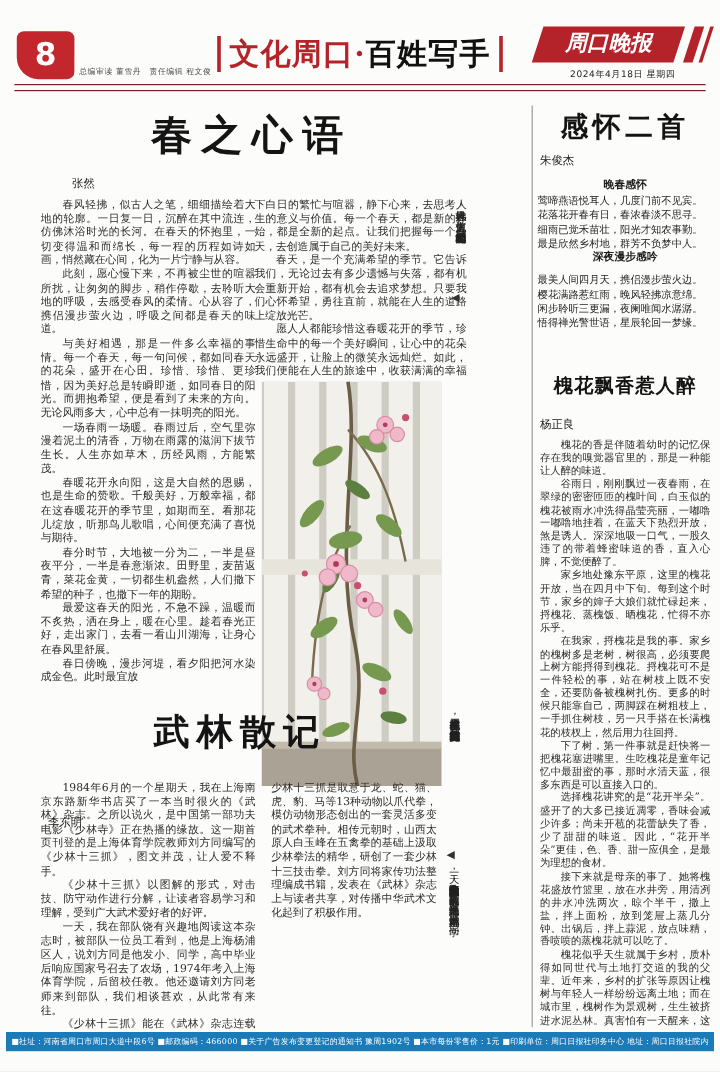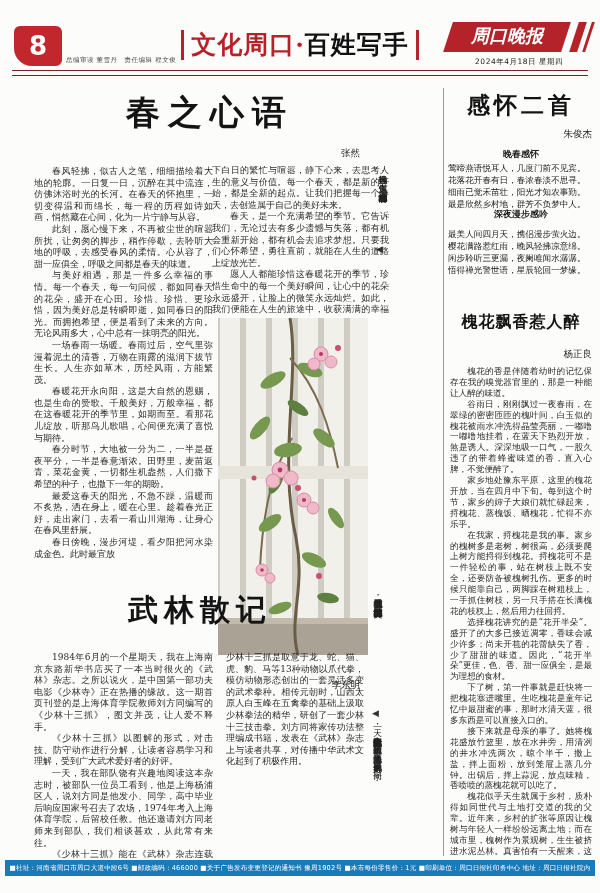--- a/index.html
+++ b/index.html
@@ -27,21 +27,21 @@
              transform:skewX(-18deg);}
   .mh-slash2{position:absolute;left:147px;top:0;width:3px;height:30px;background:#b5232a;
              transform:skewX(-18deg);}
   .issue-date{left:448px;top:57px;width:142px;text-align:center;font-size:7.5px;color:#222;
               letter-spacing:.5px;}
   .hdr-rule{left:12px;top:70px;width:576px;height:4px;
             border-top:1.7px solid #7c1f24;border-bottom:1.7px solid #7c1f24;}
 
   
   .cal{font-family:"DejaVu Serif",serif;font-weight:bold;color:#141414;}
-  .author{font-size:9.5px;color:#222;text-align:right;font-family:Liberation Mono, monospace;}
+  .author{font-size:9.5px;color:#222;text-align:left;font-family:Liberation Mono, monospace;}
   .body-text{font-size:9px;line-height:11.6px;text-align:justify;color:#2b2b2b;
              font-family:"DejaVu Serif",serif;overflow:hidden;word-break:break-all;}
   .body-text p{margin:0;text-indent:2em;}
   .cont-first p:first-child{text-indent:0;}
 
   
   .vtext{writing-mode:vertical-lr;font-family:"DejaVu Serif",serif;color:#222;
          overflow:hidden;word-break:break-all;}
   .pq-arrow{font-size:9px;color:#333;line-height:10px;}
 
@@ -78,21 +78,21 @@
   </div>
   <div class="abs issue-date">2024年4月18日 星期四</div>
   <div class="abs hdr-rule"></div>
 
   <div class="abs divider"></div>
 
   <div class="abs cal" style="left:60px;top:90px;width:300px;text-align:center;font-size:34px;letter-spacing:8px;">春之心语</div>
   <div class="abs author" style="left:60px;top:147px;width:300px;">张然</div>
   <div class="abs body-text" style="left:34px;top:166px;width:179px;height:414px;">
       <p>春风轻拂，似古人之笔，细细描绘着大地的轮廓。一日复一日，沉醉在其中流连，仿佛沐浴时光的长河。在春天的怀抱里，一切变得温和而绵长，每一程的历程如诗如画，悄然藏在心间，化为一片宁静与从容。</p>
-      <p>此刻，愿心慢下来，不再被尘世的喧嚣所扰，让匆匆的脚步，稍作停歇，去聆听大地的呼吸，去感受春风的柔情。心从容了，甜一应俱全，呼吸之间都是春天的味道。</p>
+      <p>此刻，愿心慢下来，不再被尘世的喧嚣所扰，让匆匆的脚步，稍作停歇，去聆听大地的呼吸，去感受春风的柔情。心从容了，携侣漫步萤火边，呼吸之间都是春天的味道。</p>
       <p>与美好相遇，那是一件多么幸福的事情。每一个春天，每一句问候，都如同春天的花朵，盛开在心田。珍惜、珍惜、更珍惜，因为美好总是转瞬即逝，如同春日的阳光。而拥抱希望，便是看到了未来的方向。无论风雨多大，心中总有一抹明亮的阳光。</p>
       <p>一场春雨一场暖。春雨过后，空气里弥漫着泥土的清香，万物在雨露的滋润下拔节生长。人生亦如草木，历经风雨，方能繁茂。</p>
       <p>春暖花开永向阳，这是大自然的恩赐，也是生命的赞歌。千般美好，万般幸福，都在这春暖花开的季节里，如期而至。看那花儿绽放，听那鸟儿歌唱，心间便充满了喜悦与期待。</p>
       <p>春分时节，大地被一分为二，一半是昼夜平分，一半是春意渐浓。田野里，麦苗返青，菜花金黄，一切都生机盎然，人们撒下希望的种子，也撒下一年的期盼。</p>
       <p>最爱这春天的阳光，不急不躁，温暖而不炙热，洒在身上，暖在心里。趁着春光正好，走出家门，去看一看山川湖海，让身心在春风里舒展。</p>
       <p>春日傍晚，漫步河堤，看夕阳把河水染成金色。此时最宜放</p>
     </div>
   <div class="abs body-text cont-first" style="left:212px;top:166px;width:177px;height:148px;font-family:Liberation Mono, monospace;">
       <p>下白日的繁忙与喧嚣，静下心来，去思考人生的意义与价值。每一个春天，都是新的开始，都是全新的起点。让我们把握每一个春天，去创造属于自己的美好未来。</p>
       <p>春天，是一个充满希望的季节。它告诉我们，无论过去有多少遗憾与失落，都有机会重新开始，都有机会去追求梦想。只要我们心怀希望，勇往直前，就能在人生的道路上绽放光芒。</p>
@@ -206,21 +206,21 @@
       <p>悟得禅光警世语，星辰轮回一梦缘。</p>
     </div>
 
   <div class="abs cal" style="left:448px;top:312px;width:146px;text-align:center;font-size:16px;letter-spacing:1px;">槐花飘香惹人醉</div>
   <div class="abs author" style="left:450px;top:348px;width:142px;">杨正良</div>
   <div class="abs body-text" style="left:450px;top:366px;width:142px;height:490px;font-size:8.6px;line-height:10.9px;">
       <p>槐花的香是伴随着幼时的记忆保存在我的嗅觉器官里的，那是一种能让人醉的味道。</p>
       <p>谷雨日，刚刚飘过一夜春雨，在翠绿的密密匝匝的槐叶间，白玉似的槐花被雨水冲洗得晶莹亮丽，一嘟噜一嘟噜地挂着，在蓝天下热烈开放，煞是诱人。深深地吸一口气，一股久违了的带着蜂蜜味道的香，直入心脾，不觉便醉了。</p>
       <p>家乡地处豫东平原，这里的槐花开放，当在四月中下旬。每到这个时节，家乡的婶子大娘们就忙碌起来，捋槐花、蒸槐饭、晒槐花，忙得不亦乐乎。</p>
       <p>在我家，捋槐花是我的事。家乡的槐树多是老树，树很高，必须要爬上树方能捋得到槐花。捋槐花可不是一件轻松的事，站在树枝上既不安全，还要防备被槐树扎伤。更多的时候只能靠自己，两脚踩在树粗枝上，一手抓住树枝，另一只手搭在长满槐花的枝杈上，然后用力往回捋。</p>
+      <p>下了树，第一件事就是赶快将一把槐花塞进嘴里。生吃槐花是童年记忆中最甜蜜的事，那时水清天蓝，很多东西是可以直接入口的。</p>
       <p>选择槐花讲究的是“花开半朵”。盛开了的大多已接近凋零，香味会减少许多；尚未开苞的花蕾缺失了香，少了甜甜的味道。因此，“花开半朵”更佳，色、香、甜一应俱全，是最为理想的食材。</p>
-      <p>下了树，第一件事就是赶快将一把槐花塞进嘴里。生吃槐花是童年记忆中最甜蜜的事，那时水清天蓝，很多东西是可以直接入口的。</p>
       <p>接下来就是母亲的事了。她将槐花盛放竹篮里，放在水井旁，用清冽的井水冲洗两次，晾个半干，撒上盐，拌上面粉，放到笼屉上蒸几分钟。出锅后，拌上蒜泥，放点味精，香喷喷的蒸槐花就可以吃了。</p>
       <p>槐花似乎天生就属于乡村，质朴得如同世代与土地打交道的我的父辈。近年来，乡村的扩张等原因让槐树与年轻人一样纷纷远离土地；而在城市里，槐树作为景观树，生生被挤进水泥丛林。真害怕有一天醒来，这些树已变为灶膛里的灰，或者只是图册中的一幅作品，再也寻不见身影。</p>
     </div>
 
   <div class="abs footer-bar">■社址：河南省周口市周口大道中段6号 ■邮政编码：466000 ■关于广告发布变更登记的通知书 豫周1902号 ■本市每份零售价：1元 ■印刷单位：周口日报社印务中心 地址：周口日报社院内</div>
 
 </div>
 
 </body></html>

